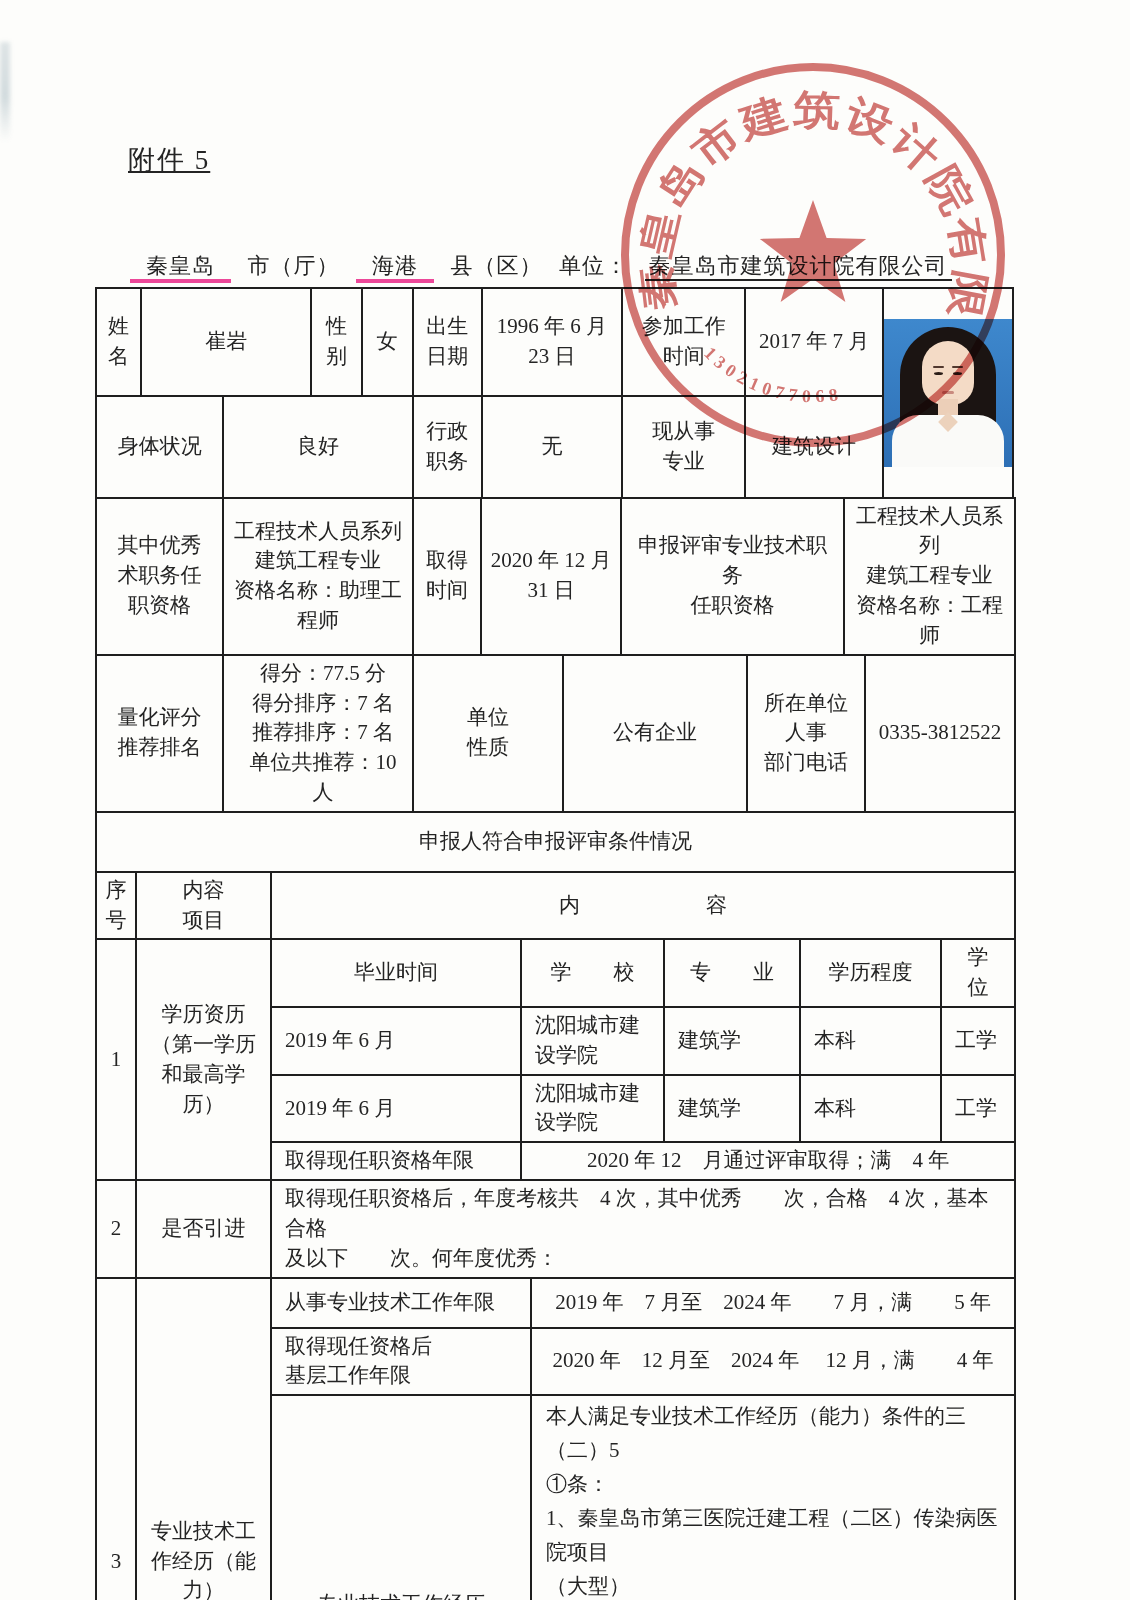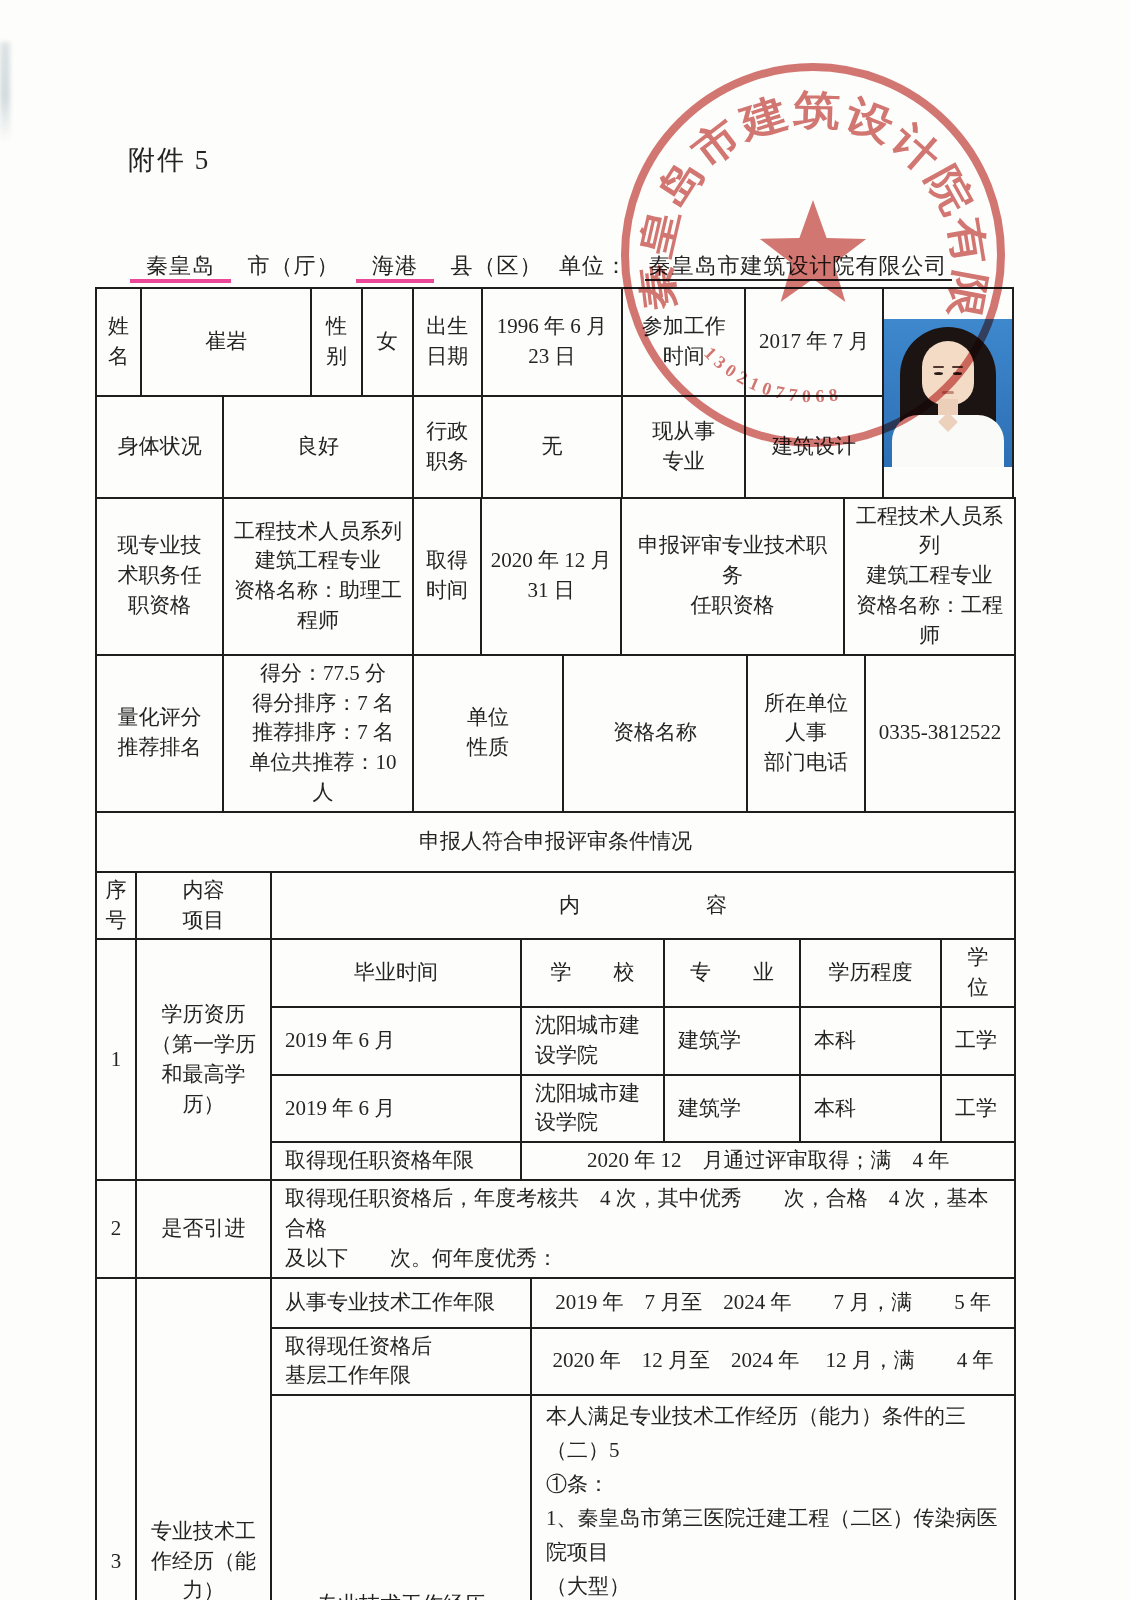--- a/index.html
+++ b/index.html
@@ -14,21 +14,21 @@
     color: #242424;
   }
   
   .edge-artifact {
     position: absolute; left: 0; top: 42px; width: 10px; height: 100px;
     background: linear-gradient(#b9c6cc, #9fb3bb 55%, transparent);
     opacity: .45; filter: blur(2px);
   }
   .attachment {
     position: absolute; left: 128px; top: 142px;
-    font-size: 27px; letter-spacing: 2px;
+    font-size: 27px; letter-spacing: 2px; text-decoration: underline;
   }
   .doc-title {
     position: absolute; left: 0; top: 204px; width: 100%;
     text-align: center; padding-right: 14px;
     font-size: 31px; font-weight: 700; letter-spacing: 1px;
   }
   .subtitle {
     position: absolute; left: 130px; top: 251px;
     font-size: 22px; letter-spacing: 1px; white-space: nowrap;
   }
@@ -179,21 +179,21 @@
       <colgroup>
           <col style="width:127px">
           <col style="width:190px">
           <col style="width:68px">
           <col style="width:140px">
           <col style="width:223px">
           <col style="width:171px">
         </colgroup>
       <tbody>
           <tr style="height:120px">
-        <td>现专业技
+        <td>其中优秀
 术职务任
 职资格</td>
         <td>工程技术人员系列
 建筑工程专业
 资格名称：助理工
 程师</td>
         <td>取得
 时间</td>
         <td>2020 年 12 月
 31 日</td>
@@ -219,21 +219,21 @@
       <tbody>
       <tr style="height:118px">
         <td>量化评分
 推荐排名</td>
         <td class="tl2">得分：77.5 分
 得分排序：7 名
 推荐排序：7 名
 单位共推荐：10 人</td>
         <td>单位
 性质</td>
-        <td>资格名称</td>
+        <td>公有企业</td>
         <td>所在单位
 人事
 部门电话</td>
         <td>0335-3812522</td>
       </tr>
     </tbody>
       </table>
 
     <table class="band">
       <colgroup>

